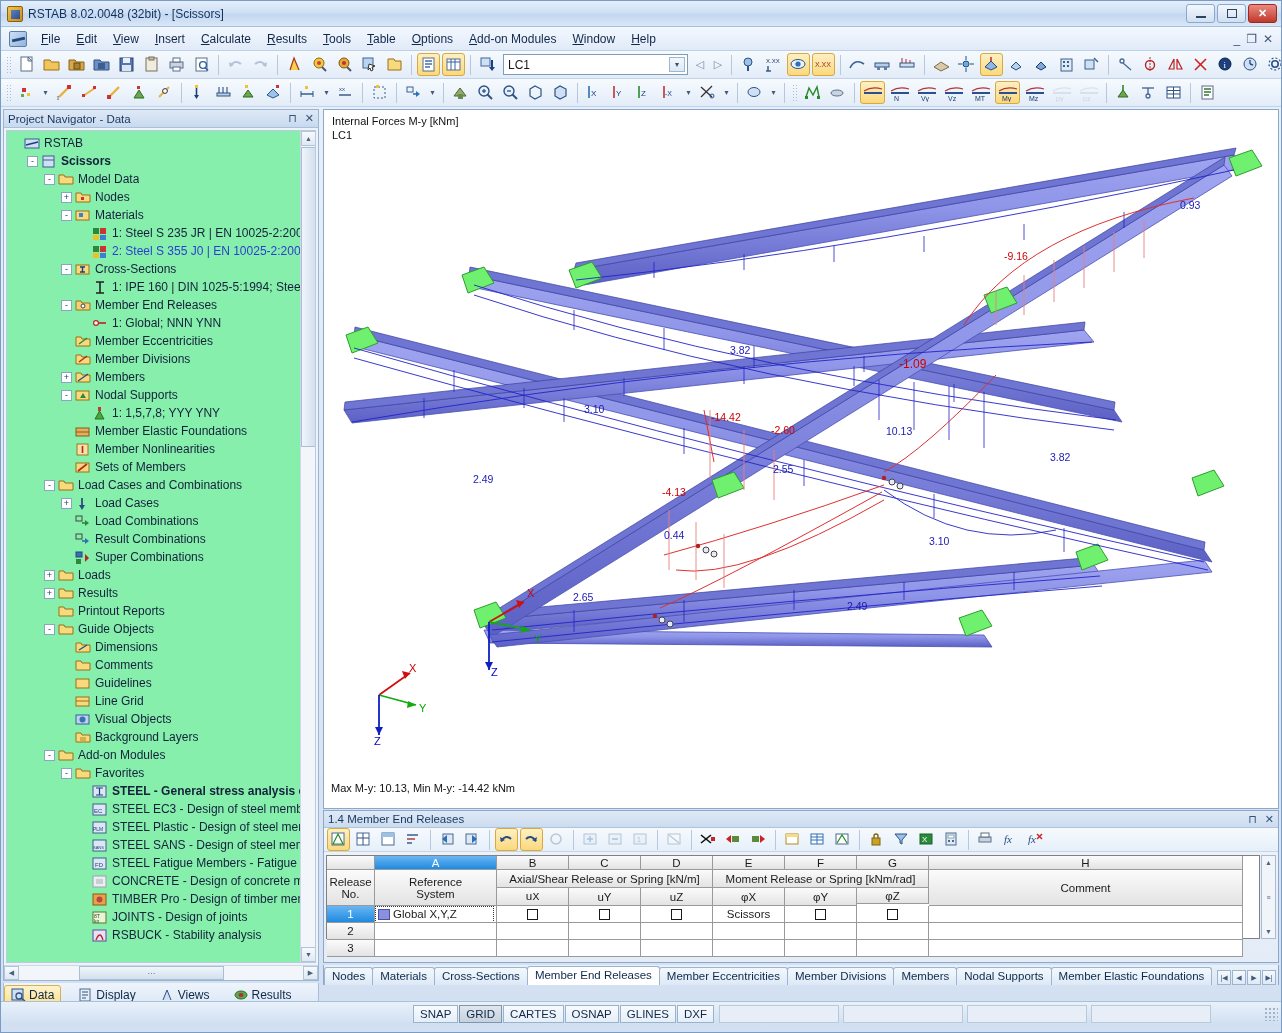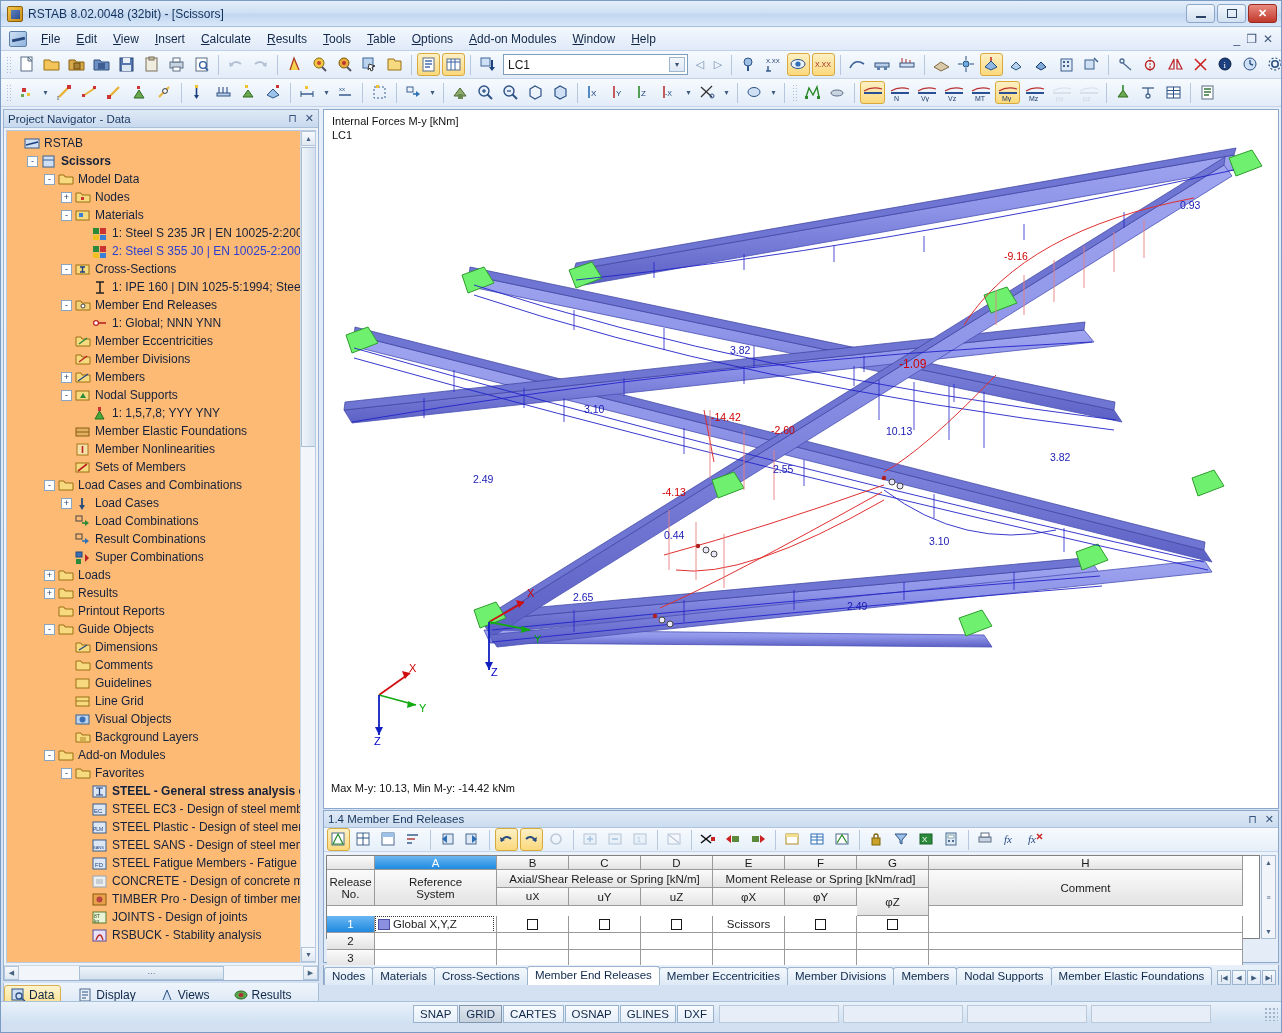--- a/index.html
+++ b/index.html
@@ -116,21 +116,21 @@
   }
   .nav-header {
     height: 18px; background: linear-gradient(180deg,#dfe9f6,#c8d9ee);
     border-bottom: 1px solid #a9c0db;
     display: flex; align-items: center; padding: 0 4px;
     font-size: 11.5px; color: #17365d;
   }
   .nav-header .tools { margin-left:auto; display:flex; gap:8px; color:#3c5madeup; }
   .nav-header .tool { color:#35527a; font-size:11px; }
   .nav-body {
-    flex: 1; background: #fdba74; position: relative; overflow: hidden;
+    flex: 1; background: #86efac; position: relative; overflow: hidden;
     border: 1px solid #b9cbe2; margin: 2px; font-size: 12px;
   }
   .tree { padding: 3px 0 0 3px; }
   .tnode { display:flex; align-items:center; height:18px; white-space:nowrap; }
   .texp { width:11px;height:11px;border:1px solid #8aa5c2;background:#fff;
     display:flex;align-items:center;justify-content:center;font-size:9px;line-height:9px;color:#2a4468;flex:none;margin-right:3px;}
   .tspacer { width:14px; flex:none; }
   .ticon { width:16px;height:14px;flex:none;margin-right:4px; }
   .tlabel { color:#14213c; overflow:hidden; text-overflow:clip; }
   .tlabel.blue { color:#2a3fcf; }
@@ -1924,21 +1924,21 @@
               <div class="gcell hdr" style="width: 72px; height: 18px; font-family: Liberation Mono, monospace;">uX</div>
               <div class="gcell hdr" style="width: 72px; height: 18px;">uY</div>
               <div class="gcell hdr" style="width: 72px; height: 18px;">uZ</div>
             </div>
           </div>
           <div style="width: 216px; display: flex; flex-direction: column;">
             <div class="gcell hdr" style="width: 216px; height: 18px;">Moment Release or Spring [kNm/rad]</div>
             <div style="display: flex;">
               <div class="gcell hdr" style="width: 72px; height: 18px;">φX</div>
               <div class="gcell hdr" style="width: 72px; height: 18px;">φY</div>
-              <div class="gcell hdr" style="width: 72px; height: 28px;">φZ</div>
+              <div class="gcell hdr" style="width: 72px; height: 16px;">φZ</div>
             </div>
           </div>
           <div class="gcell hdr" style="width: 314px; height: 36px;">Comment</div>
         </div>
         <div class="grid-row">
           <div class="gcell rownum sel" style="width: 48px; height: 17px;">1</div>
           <div class="gcell body" style="width: 122px; height: 17px; justify-content: flex-start;">
             <span class="cellsel">
               <span class="swatch"></span>
               <span>Global X,Y,Z</span>

